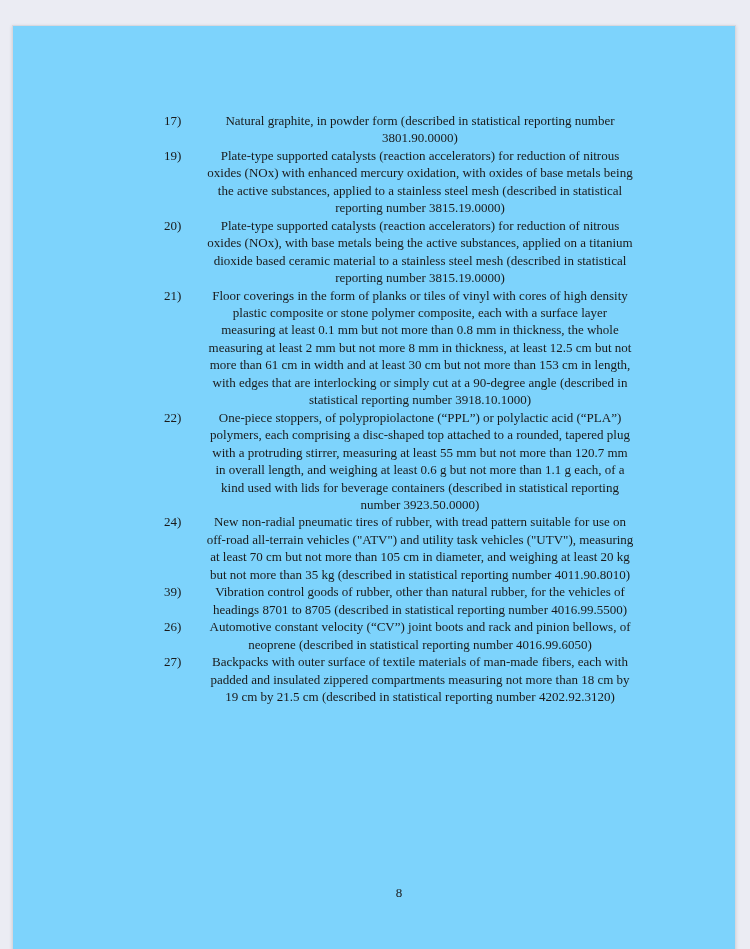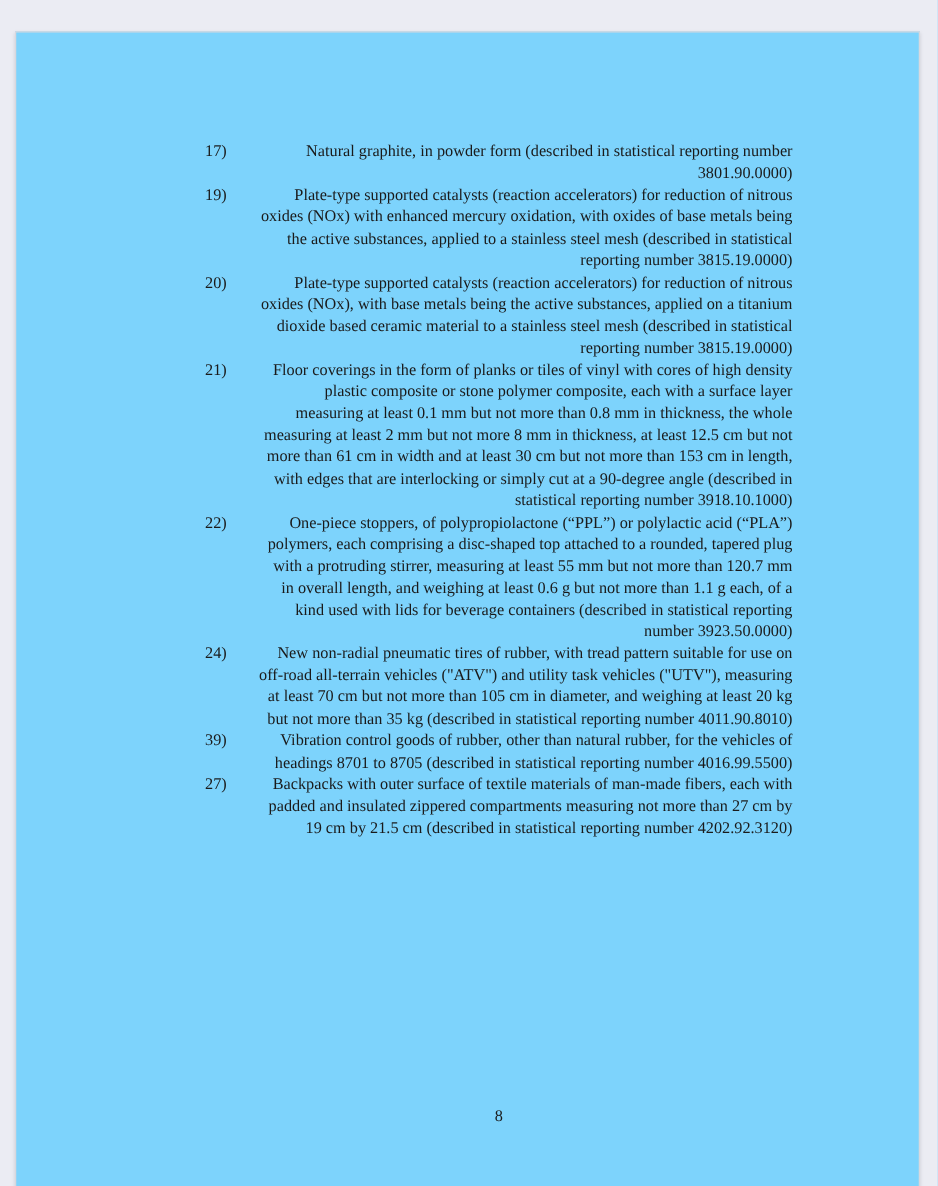--- a/index.html
+++ b/index.html
@@ -40,21 +40,21 @@
     display: flex;
     align-items: flex-start;
   }
   .item-num {
     width: 42px;
     flex: 0 0 42px;
   }
   .item-text {
     width: 428px;
     flex: 1 1 auto;
-    text-align: right;
+    text-align: center;
   }
   .page-number {
     position: absolute;
     top: 858px;
     left: 151px;
     width: 470px;
     text-align: center;
     color: #1a1a1a;
     font-size: 13px;
     line-height: 17.45px;
@@ -96,22 +96,26 @@
   <div class="item">
     <div class="item-num">24)</div>
     <div class="item-text">New non-radial pneumatic tires of rubber, with tread pattern suitable for use on off-road all-terrain vehicles ("ATV") and utility task vehicles ("UTV"), measuring at least 70 cm but not more than 105 cm in diameter, and weighing at least 20 kg but not more than 35 kg (described in statistical reporting number 4011.90.8010)</div>
   </div>
 
   <div class="item">
     <div class="item-num">39)</div>
     <div class="item-text">Vibration control goods of rubber, other than natural rubber, for the vehicles of headings 8701 to 8705 (described in statistical reporting number 4016.99.5500)</div>
   </div>
 
+  <div class="item">
+    <div class="item-num">26)</div>
+    <div class="item-text">Automotive constant velocity (“CV”) joint boots and rack and pinion bellows, of neoprene (described in statistical reporting number 4016.99.6050)</div>
+  </div>
 
   <div class="item">
     <div class="item-num">27)</div>
-    <div class="item-text">Backpacks with outer surface of textile materials of man-made fibers, each with padded and insulated zippered compartments measuring not more than 27 cm by 19 cm by 21.5 cm (described in statistical reporting number 4202.92.3120)</div>
+    <div class="item-text">Backpacks with outer surface of textile materials of man-made fibers, each with padded and insulated zippered compartments measuring not more than 18 cm by 19 cm by 21.5 cm (described in statistical reporting number 4202.92.3120)</div>
   </div>
 
 </div>
     <div class="page-number">8</div>
   </div>
 </div>
 
 </body></html>

